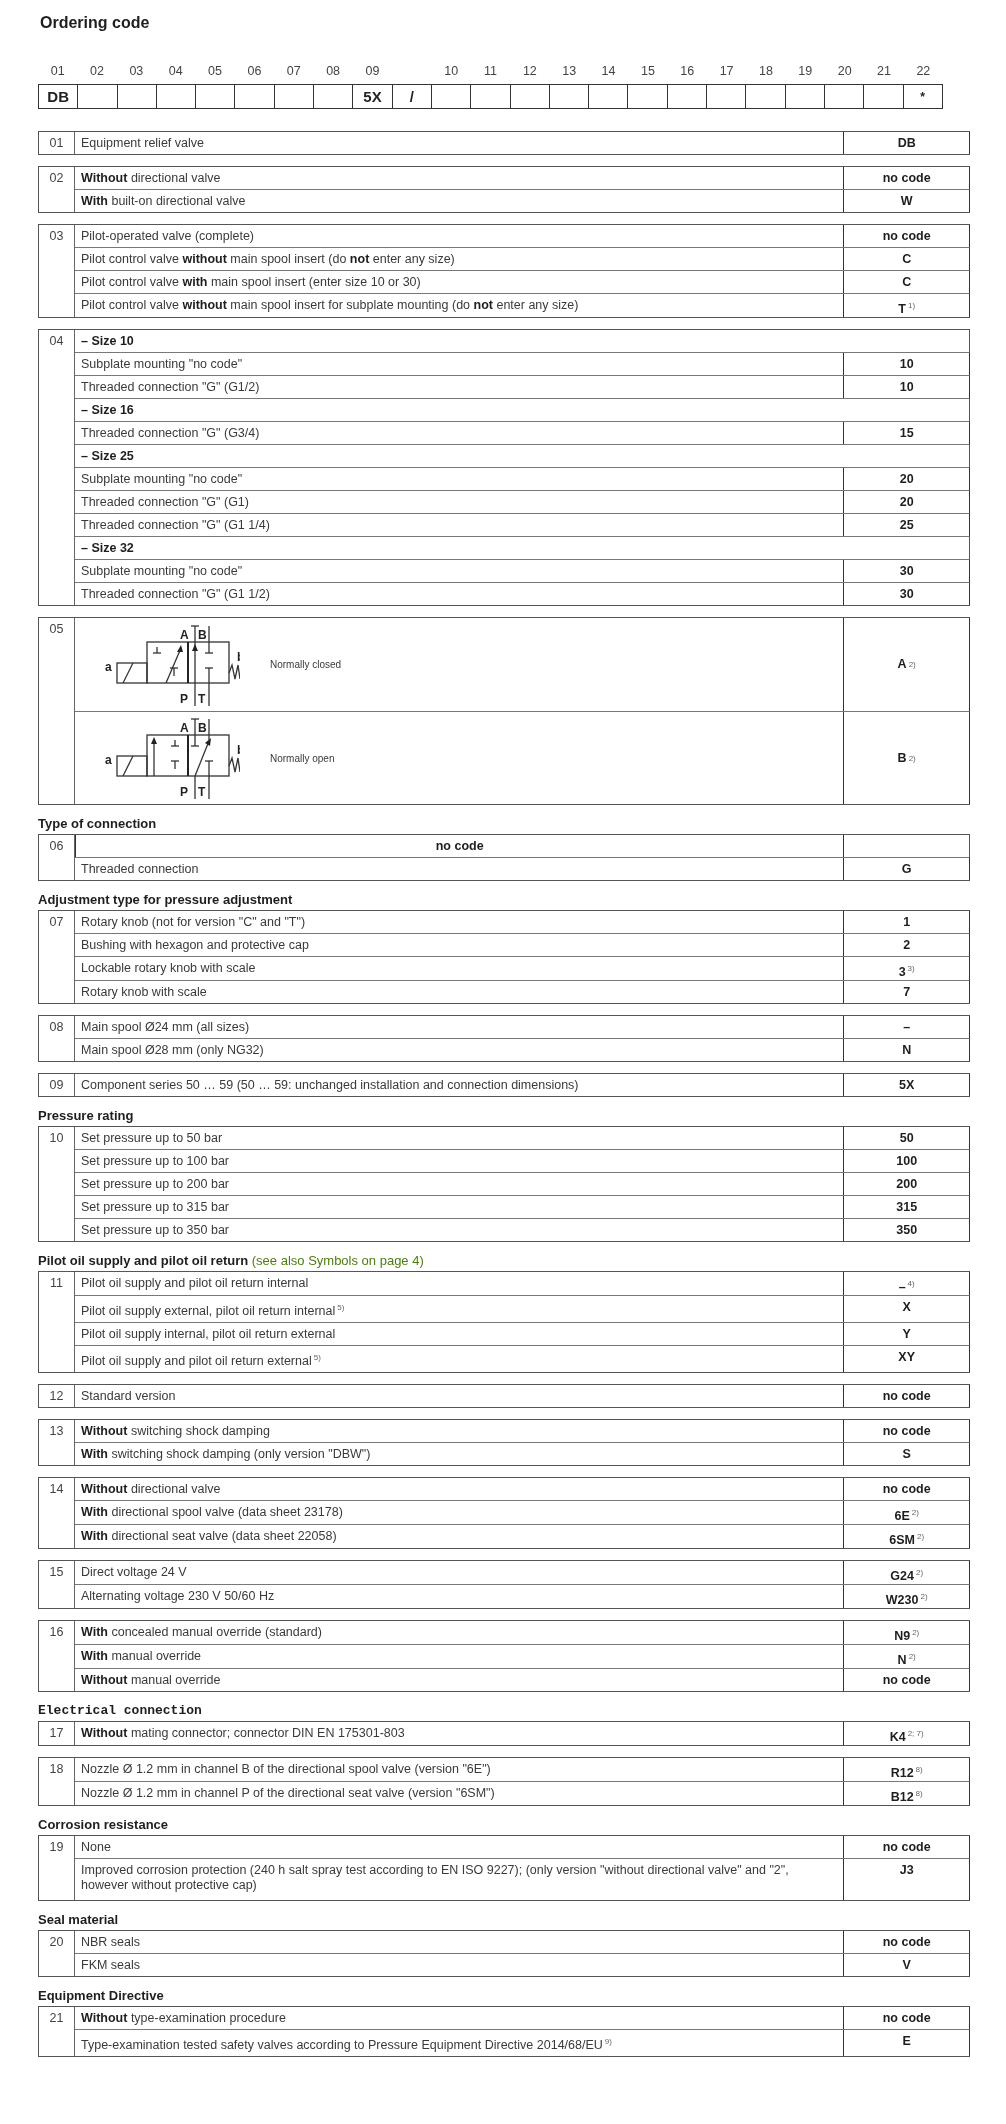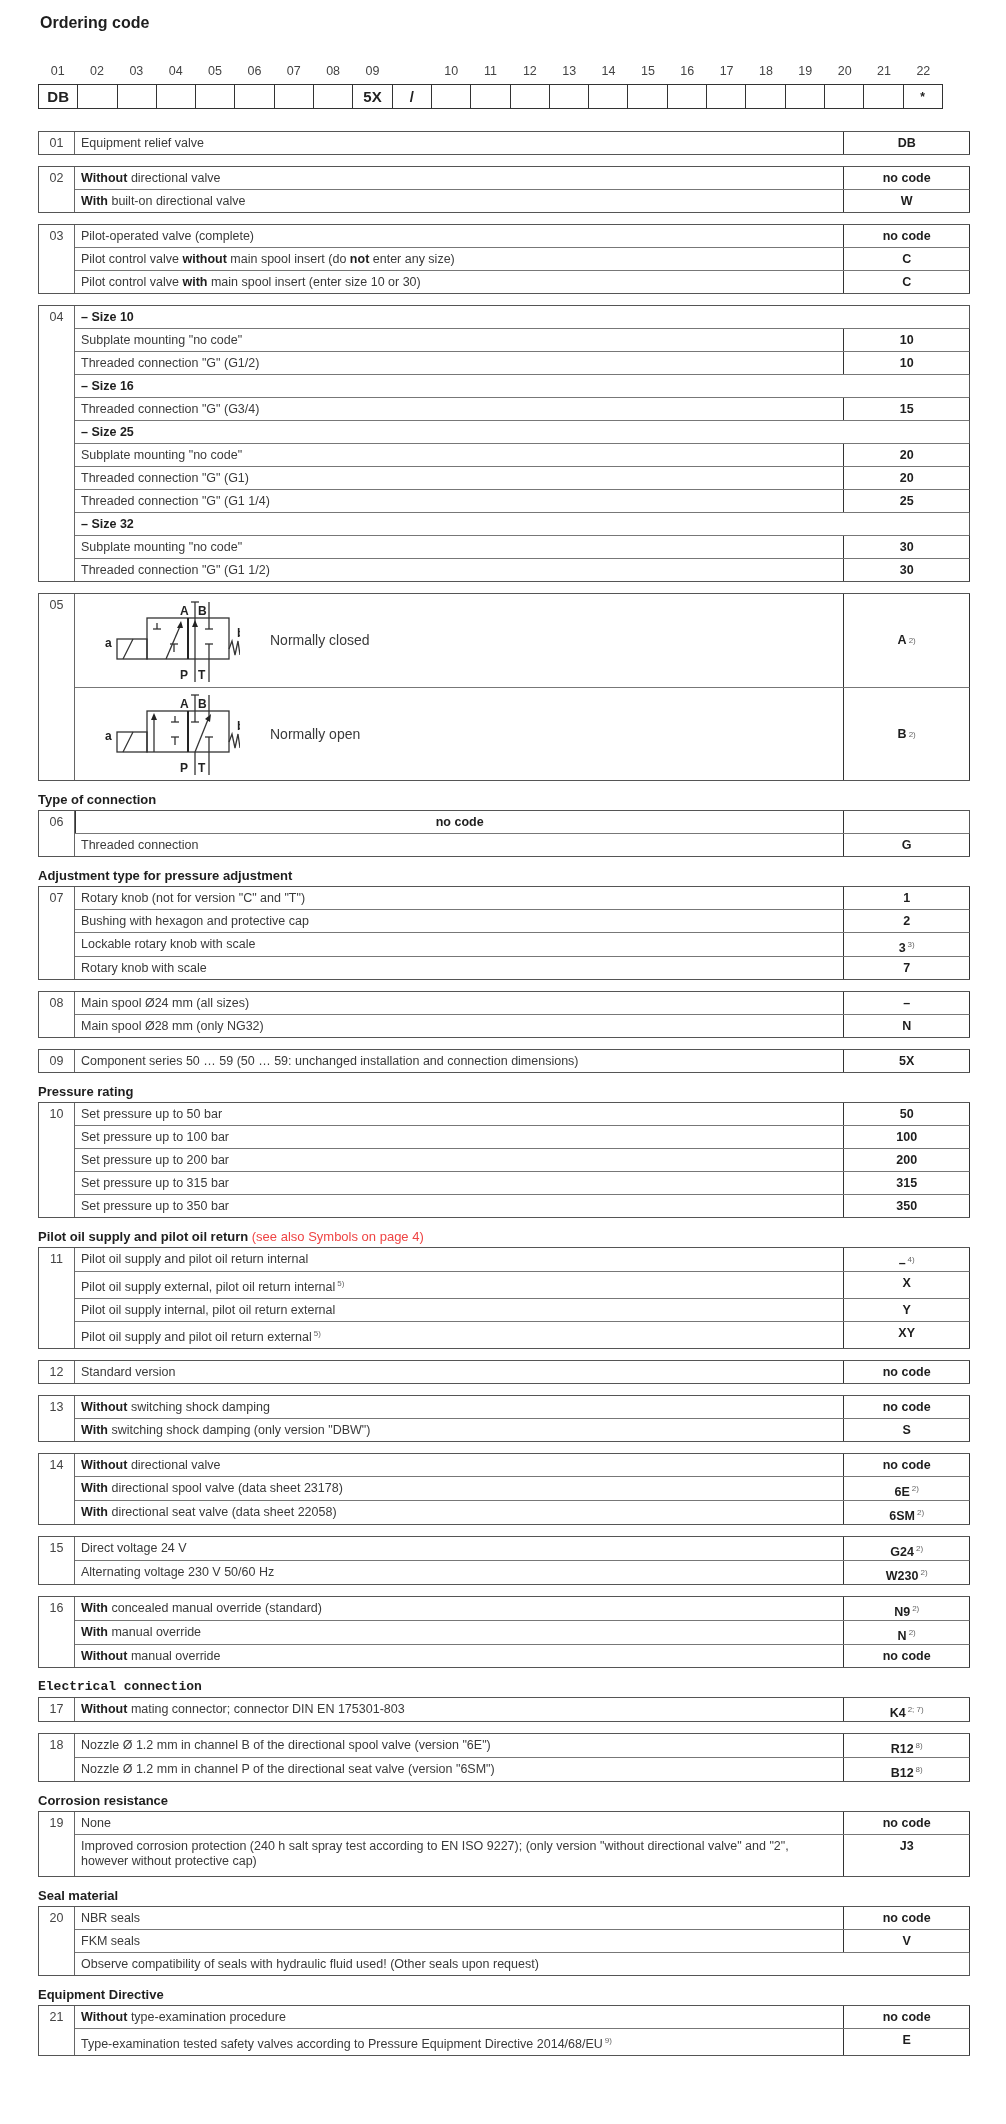--- a/index.html
+++ b/index.html
@@ -10,41 +10,41 @@
   .code-label { position: absolute; width: 39.35px; text-align: center; font-size: 12.5px; color: #444; top: 0; }
   .code-row { position: absolute; left: 38px; top: 84px; height: 25px; width: 905px;
               border: 1.5px solid #333; box-sizing: border-box; display: flex; }
   .code-box { flex: 1 1 0; border-right: 1.5px solid #333; box-sizing: border-box;
               font-size: 15px; font-weight: bold; color: #222; display: flex; align-items: center; justify-content: center; }
   .code-box:last-child { border-right: none; }
   .code-box.star { font-size: 12px; }
 
   .wrap { position: absolute; left: 38px; top: 131px; width: 932px; }
   .section-heading { font-size: 13px; font-weight: bold; color: #1e1e1e; margin: 0 0 3px 0; height: 15px; line-height: 15px; }
-  .section-heading .normal { font-weight: normal; color: #ef4444; }
+  .section-heading .normal { font-weight: normal; color: #4d7c0f; }
   .group { position: relative; border: 1.4px solid #555; box-sizing: border-box; margin-bottom: 11px;
            display: grid; grid-template-columns: 36px 1fr; }
   .group-num { font-size: 12.5px; color: #444; padding: 4px 0 0 0; text-align: center; border-right: 1.2px solid #666; }
   .rows { display: flex; flex-direction: column; }
   .row { display: grid; grid-template-columns: 1fr 126px; border-top: 1.2px solid #777; min-height: 22px; box-sizing: border-box; }
   .row:first-child { border-top: none; }
   .row .desc { font-size: 12.5px; padding: 4px 6px 3px 6px; line-height: 15px; color: #3a3a3a; }
   .row .desc b { color: #1e1e1e; text-align: center; }
   .row .code { border-left: 1.6px solid #333; font-size: 12.5px; font-weight: bold; color: #1e1e1e;
                text-align: center; padding-top: 4px; line-height: 15px; position: relative; }
   .row .code.boxed { border-right: 1.6px solid #333; margin-right: -1.4px; }
   .row .code sup, .row .desc sup { font-size: 8px; font-weight: normal; color: #666; vertical-align: 5px; margin-left: 2px; }
   .row.subhead { grid-template-columns: 1fr; }
   .row.subhead .desc { font-weight: bold; color: #1e1e1e; }
   .row.full { grid-template-columns: 1fr; }
   .row.tall { min-height: 42px; }
   .row.symbol { min-height: 93px; }
   .row.symbol .desc { display: flex; align-items: center; padding: 0; }
   .row.symbol .desc svg { margin-left: 20px; flex: none; }
-  .row.symbol .desc .symlabel { margin-left: 30px; font-size: 14px; }
+  .row.symbol .desc .symlabel { margin-left: 30px; font-size: 10px; }
   .row.symbol .code { display: flex; align-items: center; justify-content: center; padding-top: 0; }
 </style>
 </head>
 <body>
 
 <div class="title">Ordering code</div>
 
 <div class="code-labels" id="code-labels">
     <span class="code-label" style="left: 0px;">01</span>
     <span class="code-label" style="left: 39.35px;">02</span>
@@ -126,20 +126,24 @@
           <div class="desc"><span>Pilot-operated valve (complete)</span></div>
           <div class="code boxed"><span>no code</span></div>
         </div>
         <div class="row">
           <div class="desc"><span>Pilot control valve </span><b>without</b><span> main spool insert (do </span><b>not</b><span> enter any size)</span></div>
           <div class="code boxed"><span>C</span></div>
         </div>
         <div class="row">
           <div class="desc"><span>Pilot control valve </span><b>with</b><span> main spool insert (enter size 10 or 30)</span></div>
           <div class="code boxed"><span>C</span></div>
+        </div>
+        <div class="row">
+          <div class="desc"><span>Pilot control valve </span><b>without</b><span> main spool insert for subplate mounting (do </span><b>not</b><span> enter any size)</span></div>
+          <div class="code boxed"><span>T</span><sup>1)</sup></div>
         </div>
       </div>
     </div>
     <div class="group">
       <div class="group-num">04</div>
       <div class="rows">
         <div class="row subhead">
           <div class="desc"><span>– Size 10</span></div>
         </div>
         <div class="row">
@@ -478,23 +482,20 @@
       <div class="group-num">20</div>
       <div class="rows">
         <div class="row">
           <div class="desc"><span>NBR seals</span></div>
           <div class="code boxed"><span>no code</span></div>
         </div>
         <div class="row">
           <div class="desc"><span>FKM seals</span></div>
           <div class="code boxed"><span>V</span></div>
         </div>
-        <div class="row full">
-          <div class="desc"><span>Observe compatibility of seals with hydraulic fluid used! (Other seals upon request)</span></div>
-        </div>
       </div>
     </div>
     <div class="section-heading" style="margin-top: 10px;"><span>Equipment Directive</span></div>
     <div class="group">
       <div class="group-num">21</div>
       <div class="rows">
         <div class="row">
           <div class="desc"><b>Without</b><span> type-examination procedure</span></div>
           <div class="code boxed"><span>no code</span></div>
         </div>

